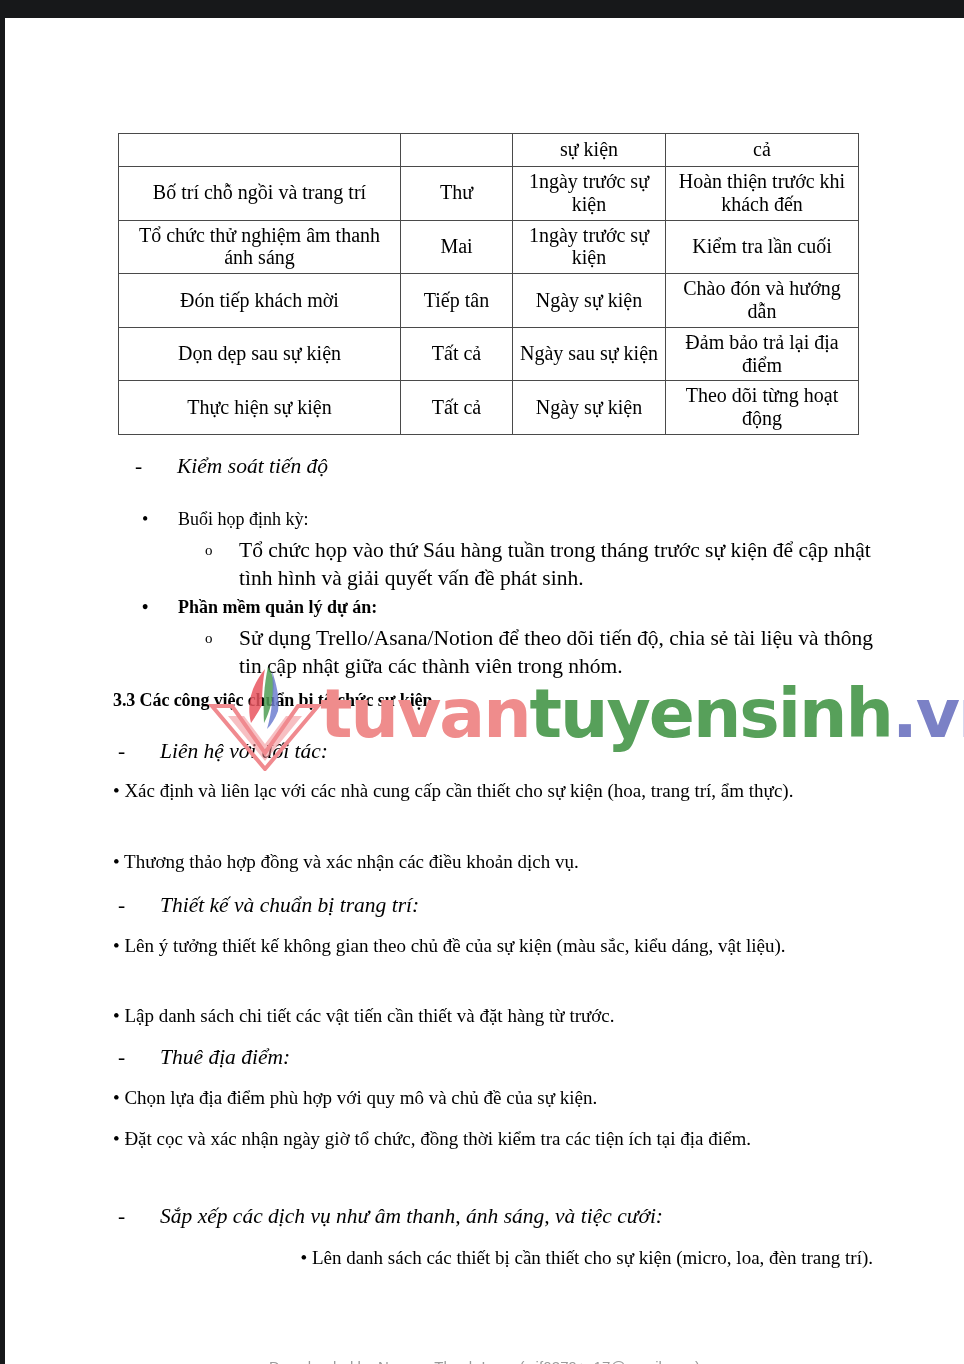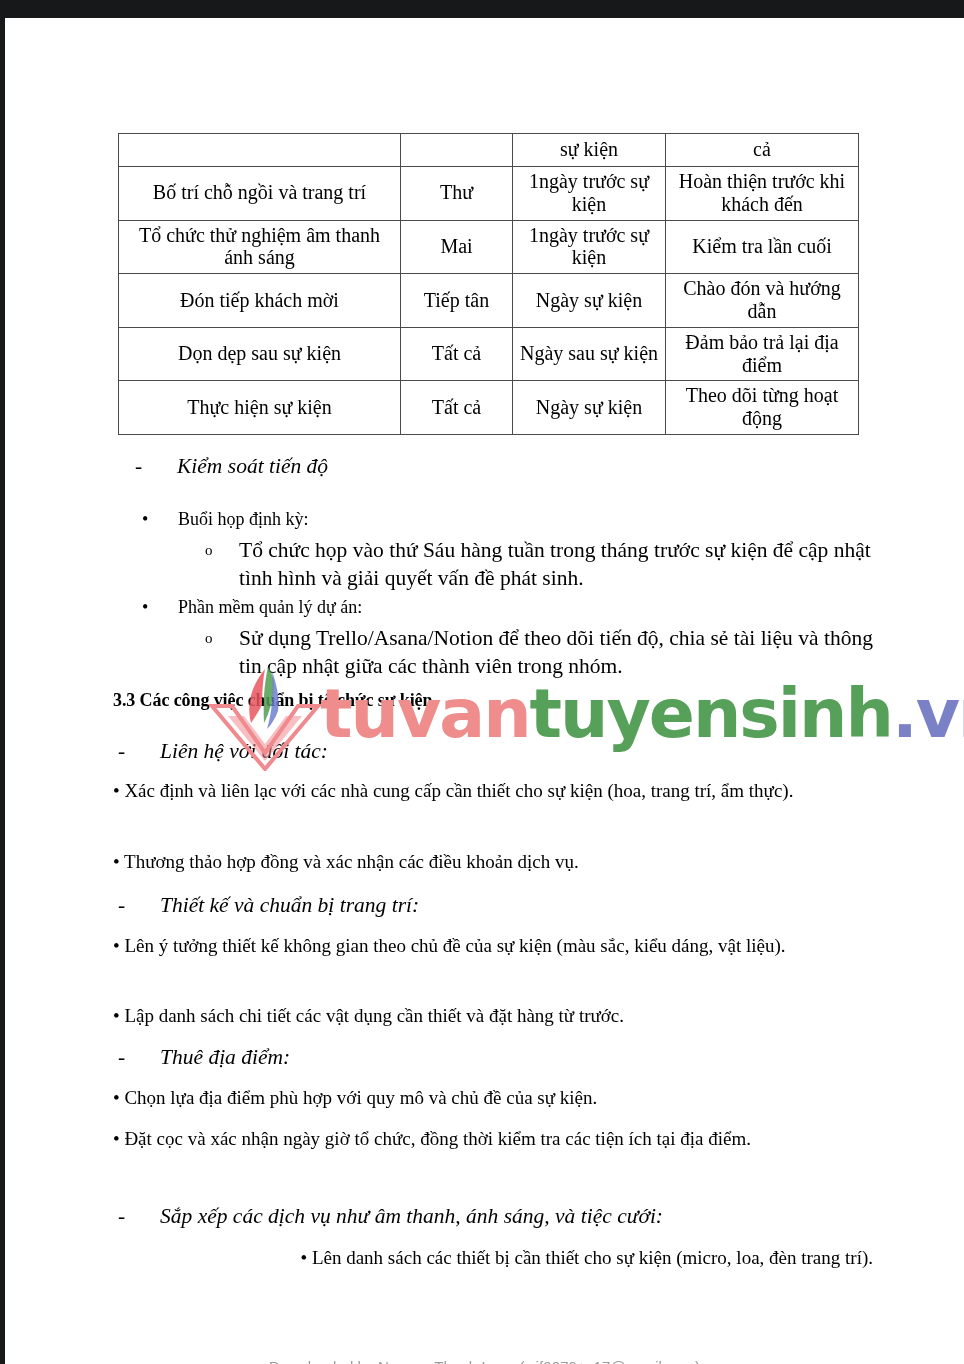--- a/index.html
+++ b/index.html
@@ -195,40 +195,40 @@
     <span class="marker">-</span><span>Kiểm soát tiến độ</span>
   </div>
 
   <div class="blk lvl1" style="left:137px; top:490px; width:700px;">
     <span class="marker">•</span><span>Buổi họp định kỳ:</span>
   </div>
   <div class="blk lvl2" style="left:200px; top:519px; width:700px;">
     <span class="marker">o</span><span class="txt">Tổ chức họp vào thứ Sáu hàng tuần trong tháng trước sự kiện để cập nhật tình hình và giải quyết vấn đề phát sinh.</span>
   </div>
 
-  <div class="blk lvl1" style="left:137px; top:578px; width:700px;">
+  <div class="blk lvl1" style="left:137px; top:578px; width:700px;font-weight:bold;">
     <span class="marker">•</span><span>Phần mềm quản lý dự án:</span>
   </div>
   <div class="blk lvl2" style="left:200px; top:607px; width:700px;">
     <span class="marker">o</span><span class="txt">Sử dụng Trello/Asana/Notion để theo dõi tiến độ, chia sẻ tài liệu và thông tin cập nhật giữa các thành viên trong nhóm.</span>
   </div>
 
   <div class="blk heading" style="left:108px; top:672px; width:700px;">3.3 Các công việc chuẩn bị tổ chức sự kiện</div>
 
   <div class="blk dash-item" style="left:113px; top:720px; width:760px;">
     <span class="marker">-</span><span>Liên hệ với đối tác:</span>
   </div>
   <div class="blk para" style="left:108px; top:760px; width:748px;">• Xác định và liên lạc với các nhà cung cấp cần thiết cho sự kiện (hoa, trang trí, ẩm thực).</div>
   <div class="blk para" style="left:108px; top:831px; width:748px;">• Thương thảo hợp đồng và xác nhận các điều khoản dịch vụ.</div>
 
   <div class="blk dash-item" style="left:113px; top:874px; width:760px;">
     <span class="marker">-</span><span>Thiết kế và chuẩn bị trang trí:</span>
   </div>
   <div class="blk para" style="left:108px; top:915px; width:752px;">• Lên ý tưởng thiết kế không gian theo chủ đề của sự kiện (màu sắc, kiểu dáng, vật liệu).</div>
-  <div class="blk para" style="left:108px; top:985px; width:748px;">• Lập danh sách chi tiết các vật dụng cần thiết và đặt hàng từ trước.</div>
+  <div class="blk para" style="left:108px; top:985px; width:748px;">• Lập danh sách chi tiết các vật tiến cần thiết và đặt hàng từ trước.</div>
 
   <div class="blk dash-item" style="left:113px; top:1026px; width:760px;">
     <span class="marker">-</span><span>Thuê địa điểm:</span>
   </div>
   <div class="blk para" style="left:108px; top:1067px; width:748px;">• Chọn lựa địa điểm phù hợp với quy mô và chủ đề của sự kiện.</div>
   <div class="blk para" style="left:108px; top:1108px; width:745px;">• Đặt cọc và xác nhận ngày giờ tổ chức, đồng thời kiểm tra các tiện ích tại địa điểm.</div>
 
   <div class="blk dash-item" style="left:113px; top:1185px; width:780px;">
     <span class="marker">-</span><span>Sắp xếp các dịch vụ như âm thanh, ánh sáng, và tiệc cưới:</span>
   </div>

